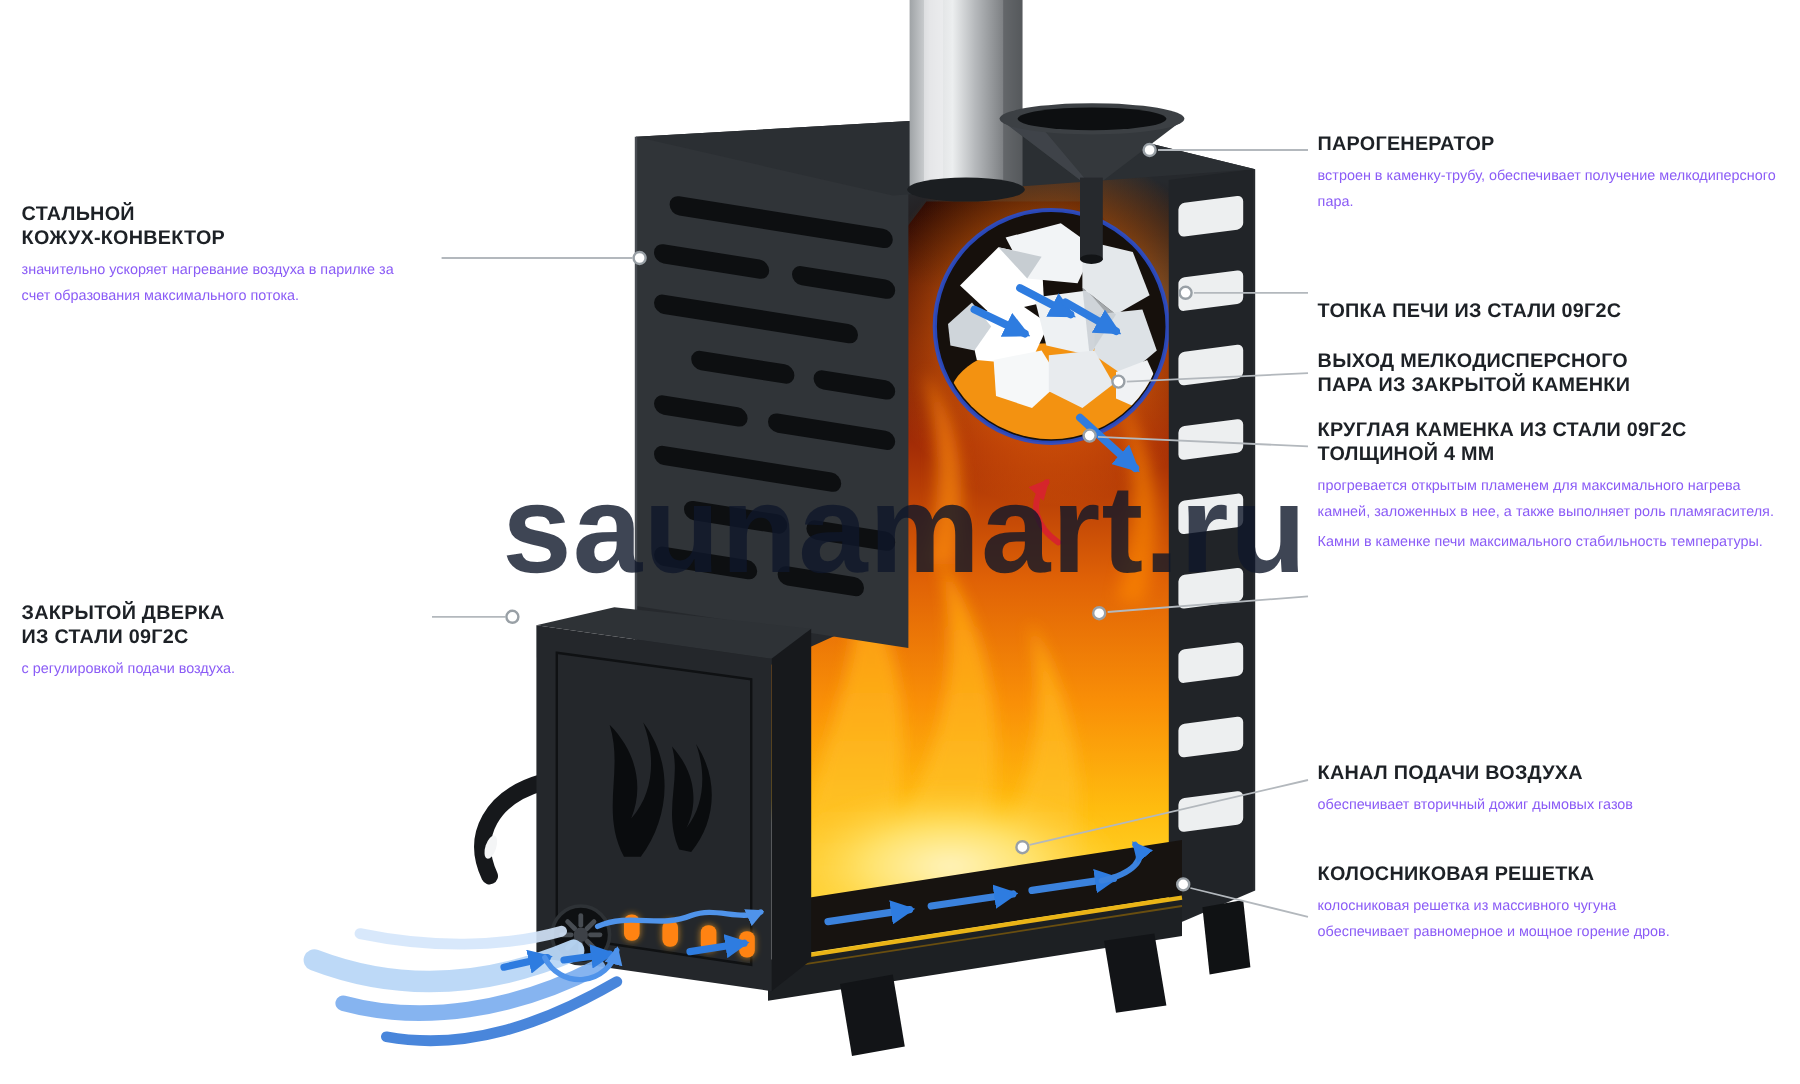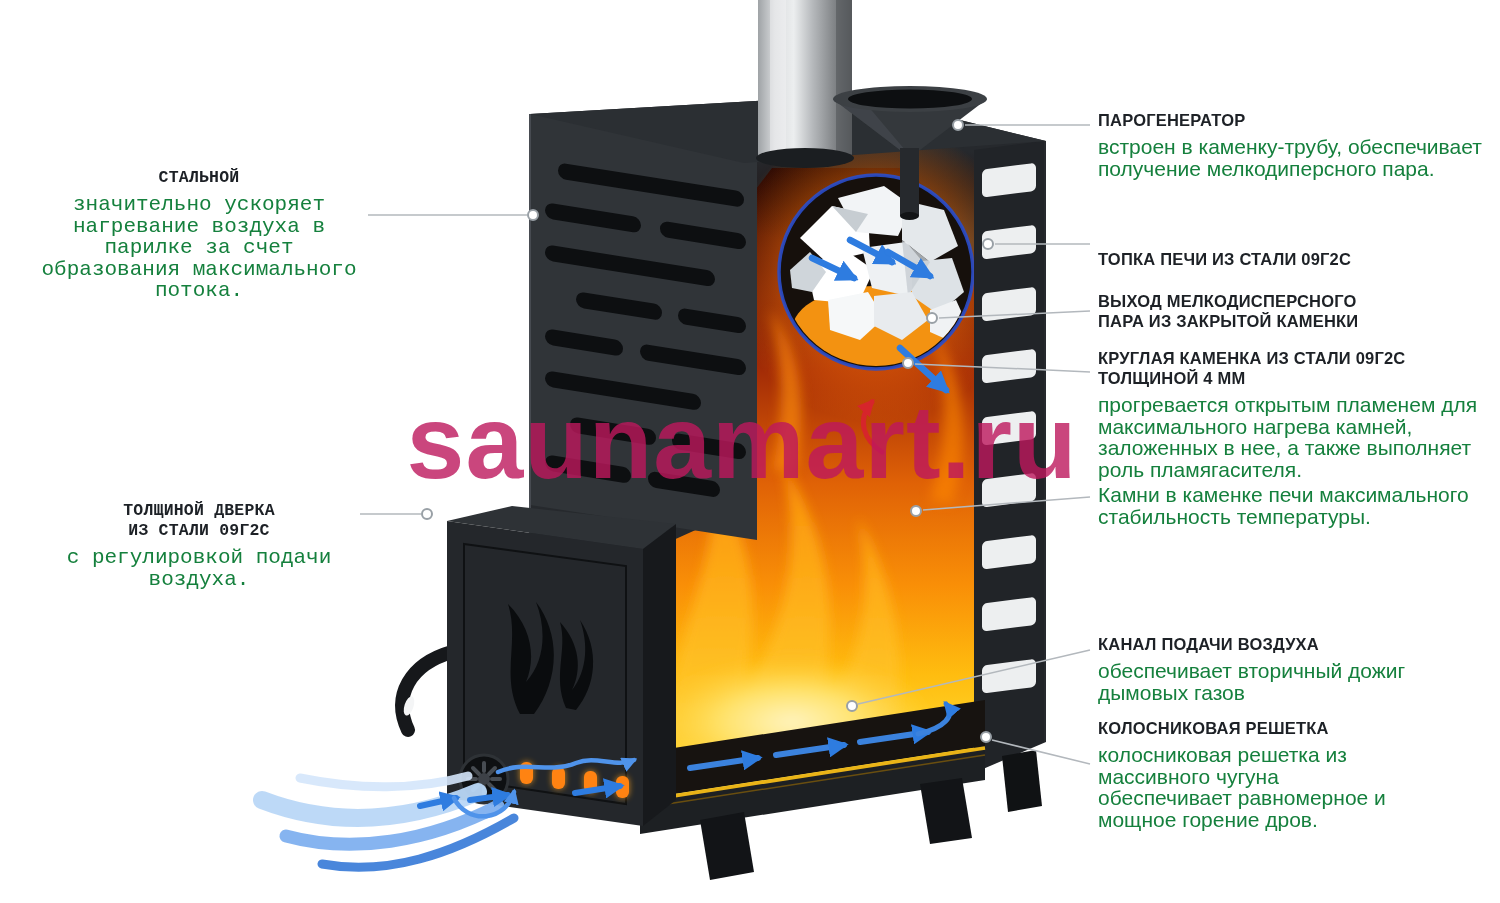--- a/index.html
+++ b/index.html
@@ -1,26 +1,26 @@
 <!DOCTYPE html>
 <html><head>
 <meta charset="utf-8">
 <style>
   html,body{margin:0;padding:0;background:#ffffff;}
   .stage{position:relative;width:1500px;height:903px;background:#ffffff;overflow:hidden;
          font-family:"Liberation Sans",sans-serif;}
   .art{position:absolute;inset:0;z-index:1;}
-  .watermark{position:absolute;left:372px;top:380px;width:740px;height:124px;z-index:2;
+  .watermark{position:absolute;left:384px;top:380px;width:740px;height:124px;z-index:2;
              font-size:104px;font-weight:600;line-height:124px;text-align:center;
-             color:#be185d;opacity:.8;letter-spacing:1px;pointer-events:none;}
+             color:#0f172a;opacity:.8;letter-spacing:1px;pointer-events:none;}
   .co{position:absolute;z-index:3;}
-  .co-left{left:38px;width:322px;text-align:center;font-family:Liberation Mono, monospace;}
+  .co-left{left:18px;width:322px;text-align:left;}
   .co-right{left:1098px;width:392px;text-align:left;}
   .co-title div{font-size:16.5px;font-weight:700;color:#1d2126;line-height:20px;letter-spacing:.2px;}
-  .co-desc{font-size:21px;color:#15803d;line-height:21.5px;margin-top:6px;}
+  .co-desc{font-size:12px;color:#8b5cf6;line-height:21.5px;margin-top:6px;}
   .co-desc.second{margin-top:4px;}
   .p-l1{top:168px}.p-l2{top:501px}
   .p-r1{top:110px}.p-r2{top:249px}.p-r3{top:291px}.p-r4{top:348px}.p-r5{top:634px}.p-r6{top:718px}
   .p-r4 .co-desc{max-width:382px}
   .p-r6 .co-desc{max-width:300px}
 </style>
 </head>
 <body>
 
 <div class="stage">
@@ -272,27 +272,28 @@
       <circle cx="986" cy="737" r="5"></circle>
     </g>
   </g>
 </svg>
 
 <div class="watermark">saunamart.ru</div>
 
 <div class="co co-left p-l1">
   <div class="co-title">
     <div>СТАЛЬНОЙ</div>
+    <div>КОЖУХ-КОНВЕКТОР</div>
   </div>
   <div class="co-desc">значительно ускоряет нагревание воздуха в парилке за счет образования максимального потока.</div>
 </div>
 
 <div class="co co-left p-l2">
   <div class="co-title">
-    <div>ТОЛЩИНОЙ ДВЕРКА</div>
+    <div>ЗАКРЫТОЙ ДВЕРКА</div>
     <div>ИЗ СТАЛИ 09Г2С</div>
   </div>
   <div class="co-desc">с регулировкой подачи воздуха.</div>
 </div>
 
 <div class="co co-right p-r1">
   <div class="co-title">
     <div>ПАРОГЕНЕРАТОР</div>
   </div>
   <div class="co-desc">встроен в каменку-трубу, обеспечивает получение мелкодиперсного пара.</div>

